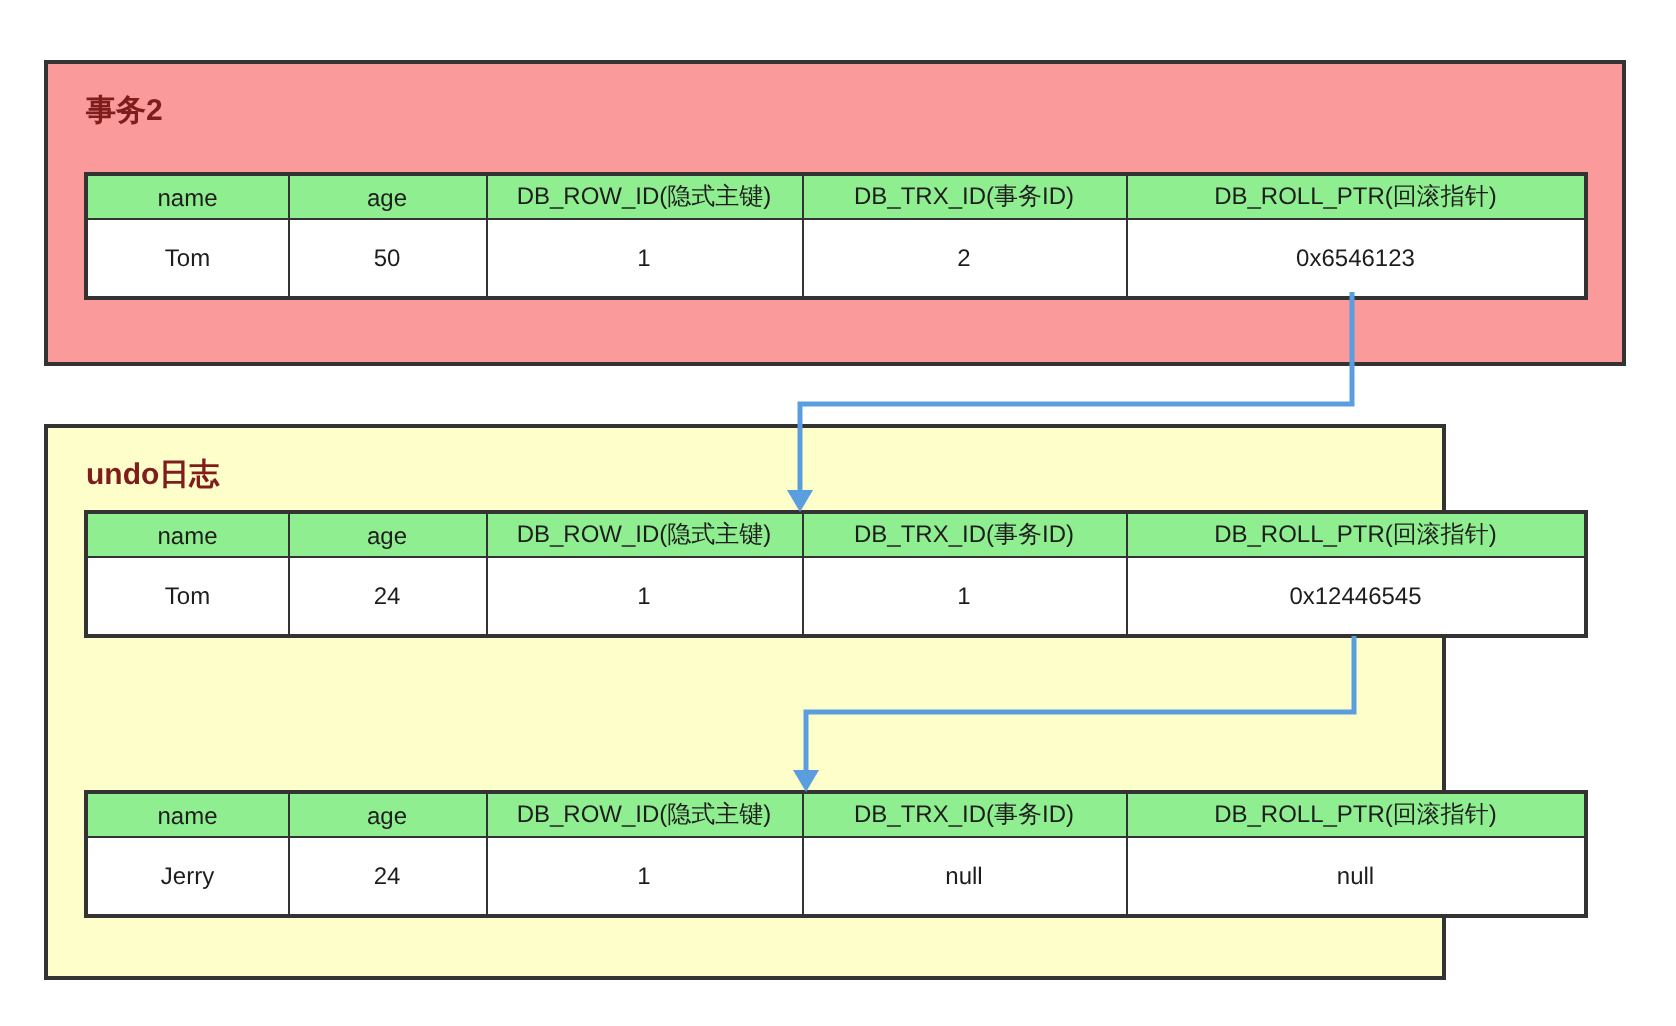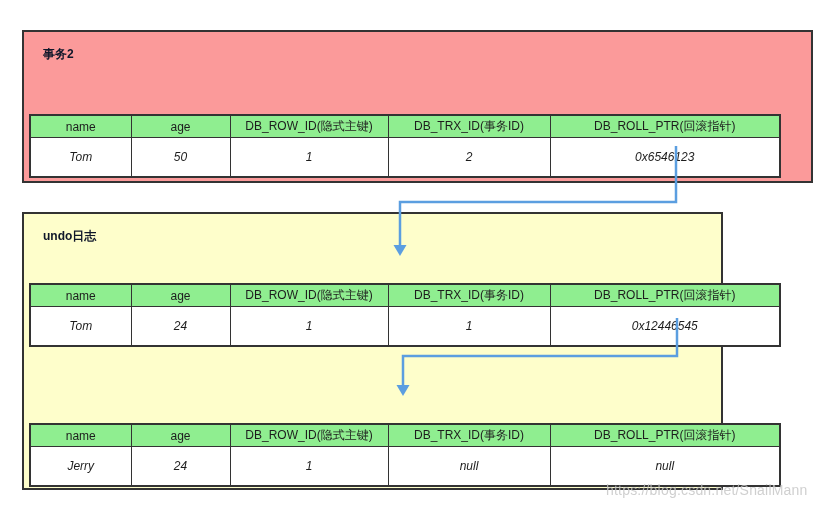--- a/index.html
+++ b/index.html
@@ -22,33 +22,32 @@
     background: var(--transaction-panel-bg);
   }
   .panel.undo {
     left: 22px; top: 212px;
     width: 701px; height: 278px;
     background: var(--undo-panel-bg);
   }
   .panel-title {
     position: absolute;
     left: 19px; top: 14px;
-    font-size: 12px;
+    font-size: 15px;
     font-weight: bold;
-    color: #0f172a;
+    color: #7f1d1d;
   }
   table.rec {
     position: absolute;
-    left: 5px;
+    left: 18px;
     width: 750px;
     border-collapse: collapse;
     table-layout: fixed;
     background: #fdba74;
     border: 2px solid var(--border);
-    margin-top: 28px;
   }
   table.rec.t1 { top: 54px; }
   table.rec.t2 { top: 41px; }
   table.rec.t3 { top: 181px; }
   table.rec th, table.rec td {
     border: 1px solid var(--border);
     text-align: center;
     vertical-align: middle;
     padding: 0;
     color: #1d1d1d;
@@ -58,21 +57,20 @@
   table.rec th {
     background: var(--table-header-bg);
     height: 21px;
     font-size: 12px;
     font-weight: normal;
   }
   table.rec td {
     height: 38px;
     font-size: 12px;
     background: #ffffff;
-    font-style: italic;
   }
   col.c-name { width: 101px; }
   col.c-age { width: 99px; }
   col.c-rowid { width: 158px; }
   col.c-trxid { width: 162px; }
   col.c-rollptr { width: 230px; }
   svg.arrows {
     position: absolute;
     left: 0; top: 0;
     pointer-events: none;
@@ -199,14 +197,13 @@
     <g>
       <polyline points="676,146 676,202 400,202 400,246"></polyline>
       <polygon points="393.5,245 406.5,245 400,256"></polygon>
     </g>
     <g>
       <polyline points="677,318 677,356 403,356 403,386"></polyline>
       <polygon points="396.5,385 409.5,385 403,396"></polygon>
     </g>
   </svg>
 
-  <div class="watermark">https://blog.csdn.net/SnailMann</div>
 </div>
 
 </body></html>

